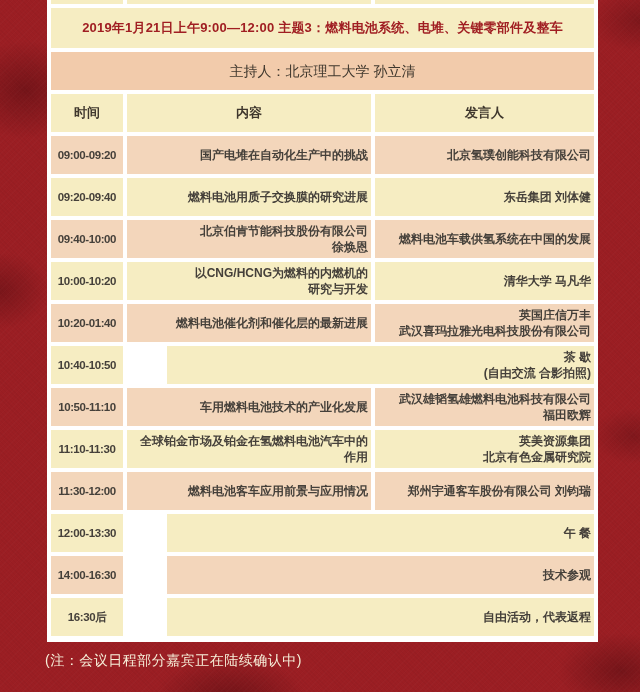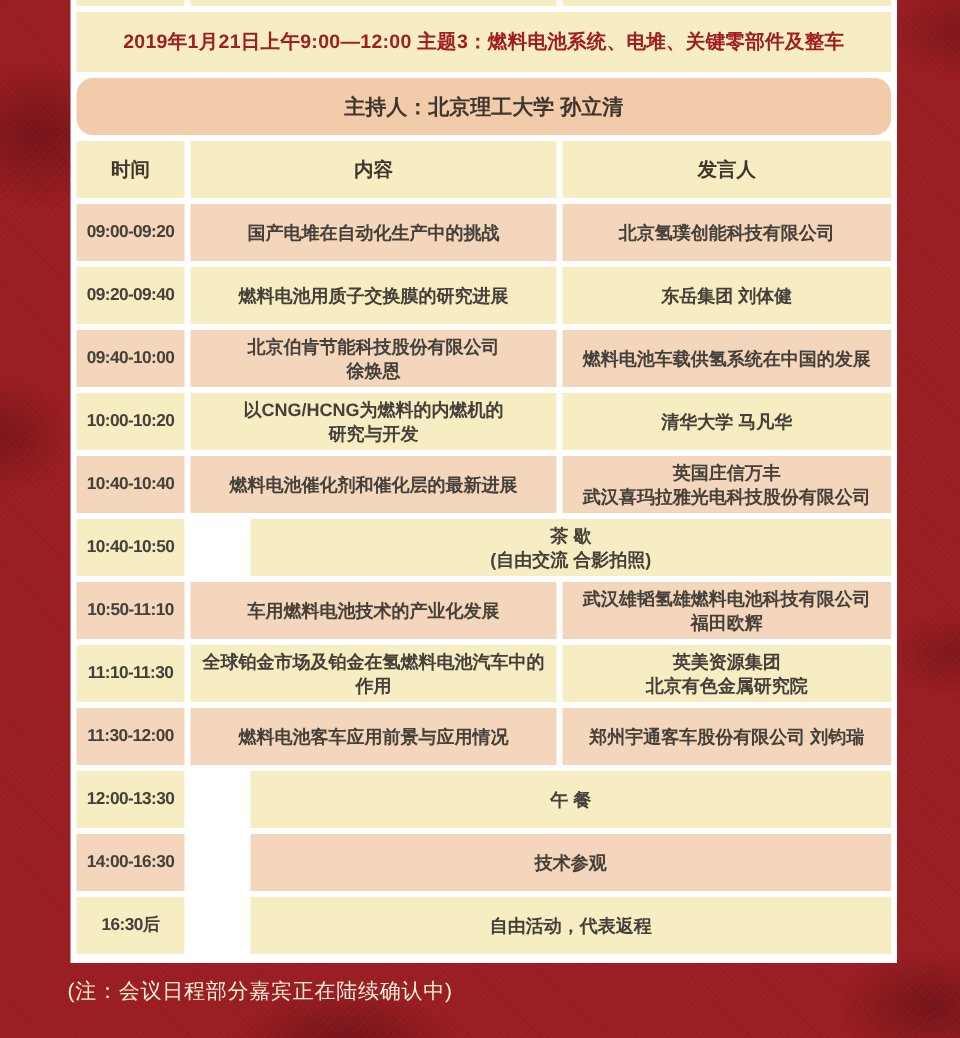--- a/index.html
+++ b/index.html
@@ -56,25 +56,25 @@
     font-weight:bold;
   }
   .cream{background:var(--cell-cream);}
   .pink{background:var(--cell-pink);}
   .title-row .cell{
     min-height:40px;font-size:13px;font-weight:bold;color:var(--title-red);
     white-space:nowrap;letter-spacing:.2px;
   }
   .moderator-row .cell{
     min-height:38px;background:var(--moderator-pink);
-    font-size:14px;font-weight:bold;color:#3f372d;white-space:nowrap;border-radius:11px;
+    font-size:14px;font-weight:normal;color:#3f372d;white-space:nowrap;
   }
   .header-row .cell{font-size:13px;font-weight:bold;color:#3f372d;}
   .time{font-size:11.5px;letter-spacing:-.4px;white-space:nowrap;}
-  .line{width:100%;}
+  .line{width:100%;text-align:right;}
   .footer-note{
     position:absolute;left:45px;top:652px;z-index:1;
     font-size:14px;color:var(--note-text);letter-spacing:.5px;white-space:nowrap;
   }
 </style>
 </head>
 <body>
 
 <div class="schedule-table">
 
@@ -130,21 +130,21 @@
     <div class="cell time cream">10:00-10:20</div>
     <div class="cell content cream">
         <div class="line">以CNG/HCNG为燃料的内燃机的</div>
         <div class="line">研究与开发</div>
       </div>
     <div class="cell speaker cream">
         <div class="line">清华大学 马凡华</div>
       </div>
   </div>
     <div class="row grid3">
-    <div class="cell time pink">10:40-10:40</div>
+    <div class="cell time pink">10:20-01:40</div>
     <div class="cell content pink">
         <div class="line">燃料电池催化剂和催化层的最新进展</div>
       </div>
     <div class="cell speaker pink">
         <div class="line">英国庄信万丰</div>
         <div class="line">武汉喜玛拉雅光电科技股份有限公司</div>
       </div>
   </div>
     <div class="row grid2">
     <div class="cell time cream">10:40-10:50</div>

